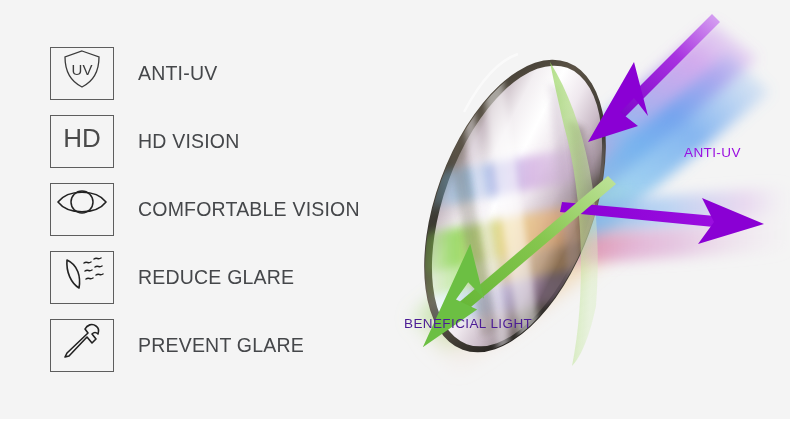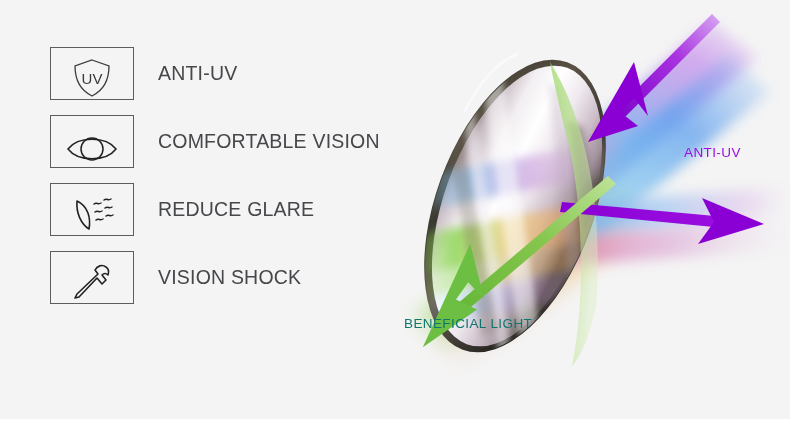--- a/index.html
+++ b/index.html
@@ -33,27 +33,27 @@
     top: 46px;
     width: 400px;
   }
   .feature-row {
     display: flex;
     align-items: center;
     height: 54px;
     margin-bottom: 14px;
   }
   .icon-box {
-    width: 84px;
+    width: 64px;
     height: 53px;
     border: 1px solid #5d5d5d;
     background: #f4f4f4;
     box-sizing: border-box;
     display: flex;
-    align-items: flex-end;
+    align-items: flex-start;
     justify-content: center;
     flex: 0 0 auto;
     text-decoration: underline;
   }
   .icon-box svg { display: block; }
   .feature-label {
     margin-left: 24px;
     font-size: 19.5px;
     letter-spacing: 0.2px;
     color: #45474a;
@@ -77,21 +77,21 @@
     white-space: nowrap;
   }
   #label-anti-uv {
     left: 684px;
     top: 145px;
     color: #9b0fe0;
   }
   #label-beneficial {
     left: 404px;
     top: 316px;
-    color: #0f766e;
+    color: #4c1d95;
   }
 </style>
 </head>
 <body>
 
 <div id="stage">
 
   <div id="panel"></div>
 
   <div id="features">
@@ -99,20 +99,28 @@
     <div class="feature-row">
       <div class="icon-box">
         <svg width="50" height="42" viewBox="0 0 50 42">
           <path d="M25 3 L42 9 C42 24 35 34 25 39 C15 34 8 24 8 9 Z" fill="none" stroke="#3a3a3a" stroke-width="1.3"></path>
           <text x="25" y="27" text-anchor="middle" font-family="'Liberation Sans', sans-serif" font-size="15" fill="#3a3a3a">UV</text>
         </svg>
       </div>
       <div class="feature-label">ANTI-UV</div>
     </div>
 
+    <div class="feature-row">
+      <div class="icon-box">
+        <svg width="50" height="42" viewBox="0 0 50 42">
+          <text x="25" y="31" text-anchor="middle" font-family="'Liberation Sans', sans-serif" font-size="26" fill="#4a4a4a">HD</text>
+        </svg>
+      </div>
+      <div class="feature-label">HD VISION</div>
+    </div>
 
     <div class="feature-row">
       <div class="icon-box">
         <svg width="56" height="36" viewBox="0 0 56 36">
           <path d="M4 18 C14 5 42 5 52 18 C42 31 14 31 4 18 Z" fill="none" stroke="#222" stroke-width="1.5"></path>
           <circle cx="28" cy="18" r="11" fill="none" stroke="#222" stroke-width="1.5"></circle>
         </svg>
       </div>
       <div class="feature-label">COMFORTABLE VISION</div>
     </div>
@@ -132,21 +140,21 @@
       <div class="feature-label">REDUCE GLARE</div>
     </div>
 
     <div class="feature-row">
       <div class="icon-box">
         <svg width="50" height="42" viewBox="0 0 50 42">
           <path d="M8 37 L10 33 L31 13 L28 9 C30 5 35 3 39 6 C42 8 42 11 41 14
                    C39 12 37 12 35 14 L39 19 L35 23 L30 17 L12 36 Z" fill="none" stroke="#222" stroke-width="1.6" stroke-linejoin="round"></path>
         </svg>
       </div>
-      <div class="feature-label">VISION SHOCK</div>
+      <div class="feature-label">PREVENT GLARE</div>
     </div>
 
   </div>
 
   <div id="art">
     <svg width="418" height="419" viewBox="0 0 418 419">
       <defs>
 
         <filter id="beamBlur" x="-60%" y="-60%" width="220%" height="220%">
           <feGaussianBlur stdDeviation="6.5"></feGaussianBlur>

